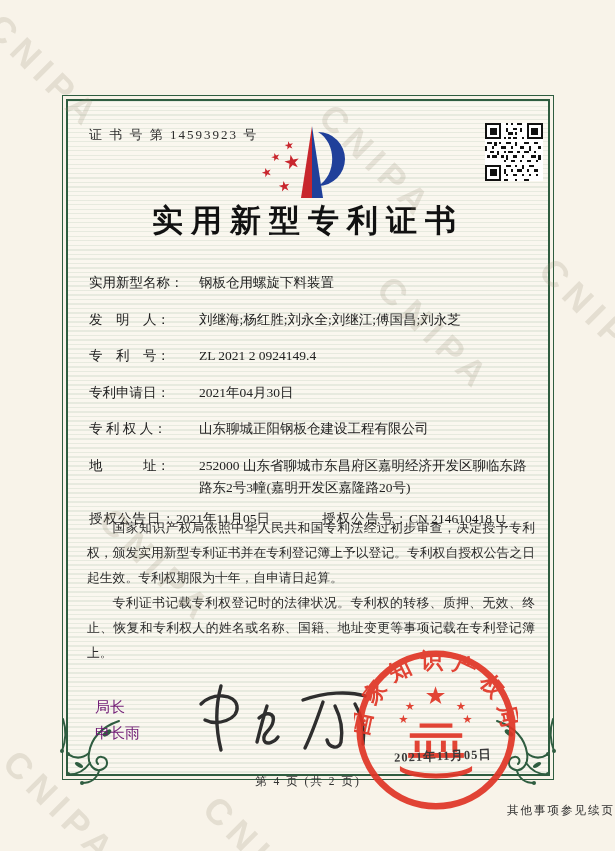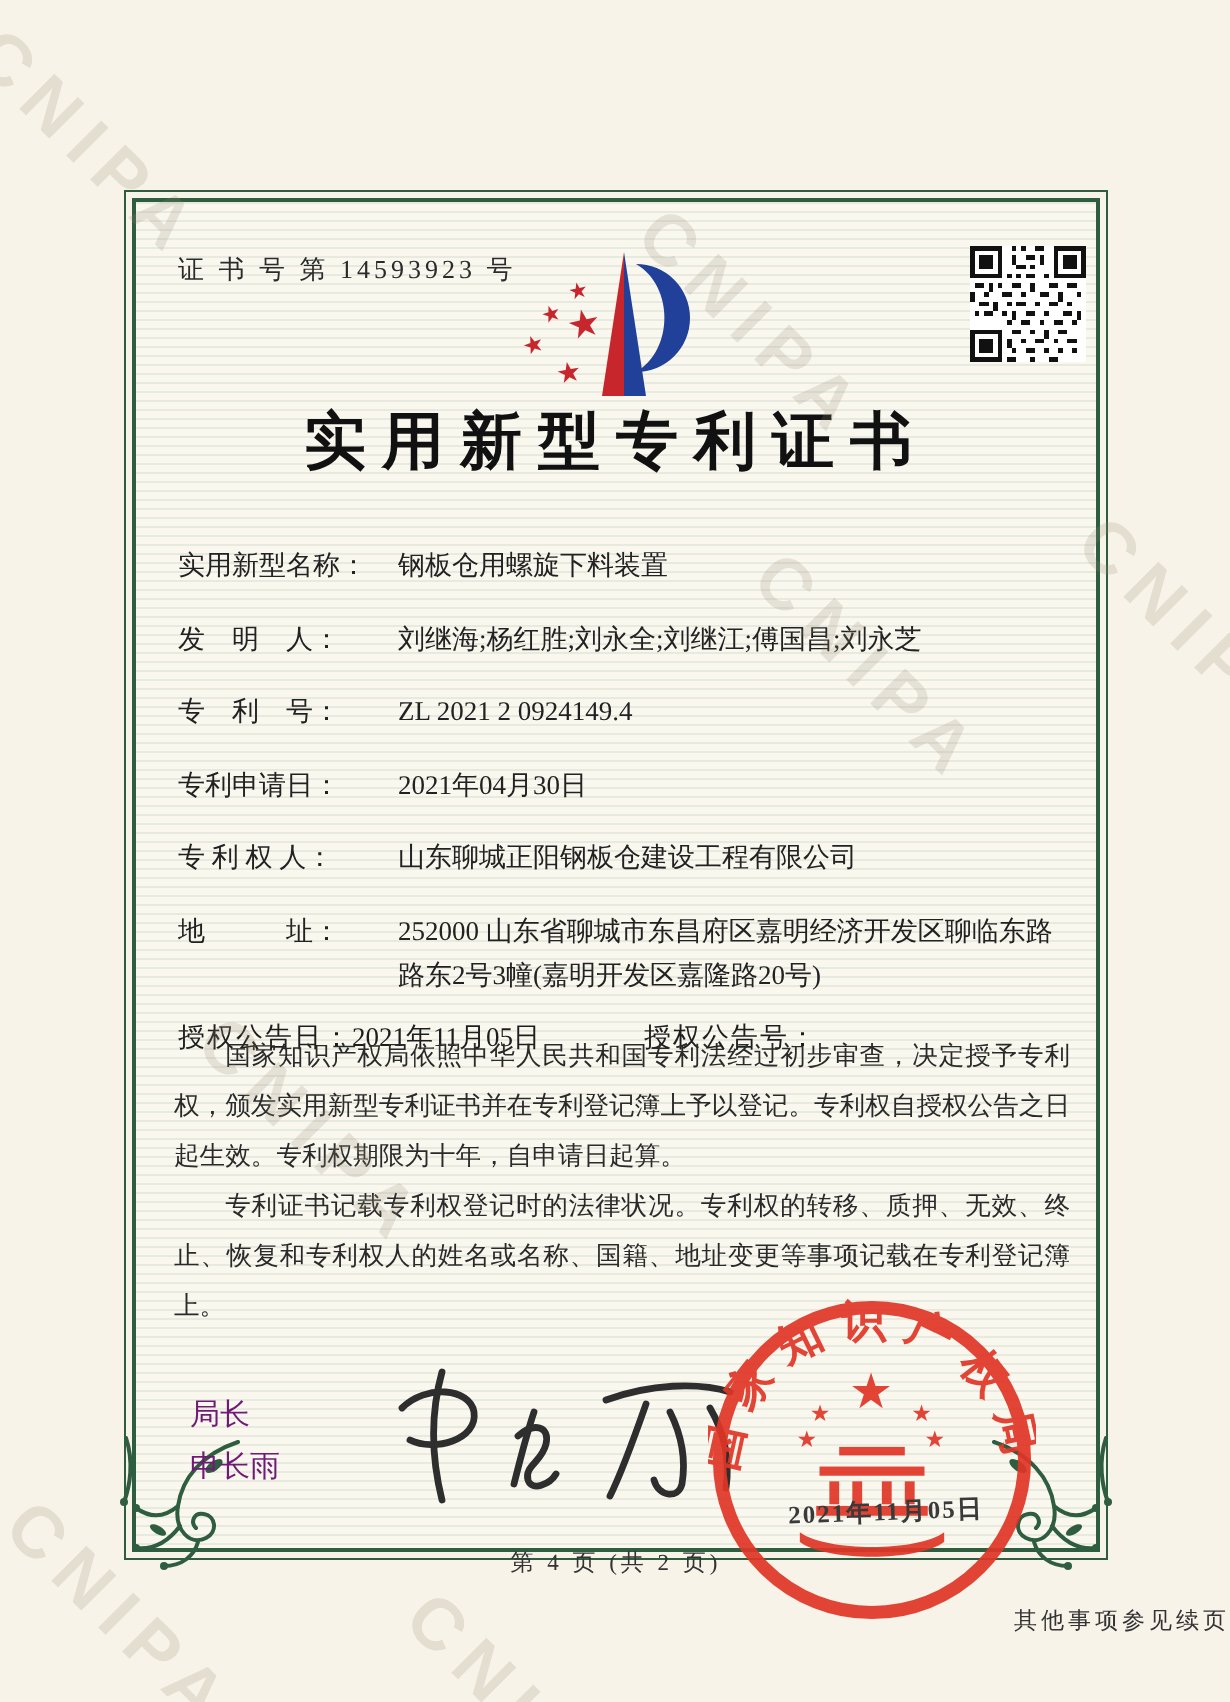--- a/index.html
+++ b/index.html
@@ -182,20 +182,21 @@
       <span class="field-value">252000 山东省聊城市东昌府区嘉明经济开发区聊临东路
 路东2号3幢(嘉明开发区嘉隆路20号)</span>
     </div>
     <div class="grant-row">
       <span class="grant-pair">
         <span class="grant-label">授权公告日：</span>
         <span>2021年11月05日</span>
       </span>
       <span class="grant-pair">
         <span class="grant-label">授权公告号：</span>
+        <span>CN 214610418 U</span>
       </span>
     </div>
   </div>
 
   <div class="paragraphs">
     <p>国家知识产权局依照中华人民共和国专利法经过初步审查，决定授予专利权，颁发实用新型专利证书并在专利登记簿上予以登记。专利权自授权公告之日起生效。专利权期限为十年，自申请日起算。</p>
     <p>专利证书记载专利权登记时的法律状况。专利权的转移、质押、无效、终止、恢复和专利权人的姓名或名称、国籍、地址变更等事项记载在专利登记簿上。</p>
   </div>
 
   <div class="signer">

